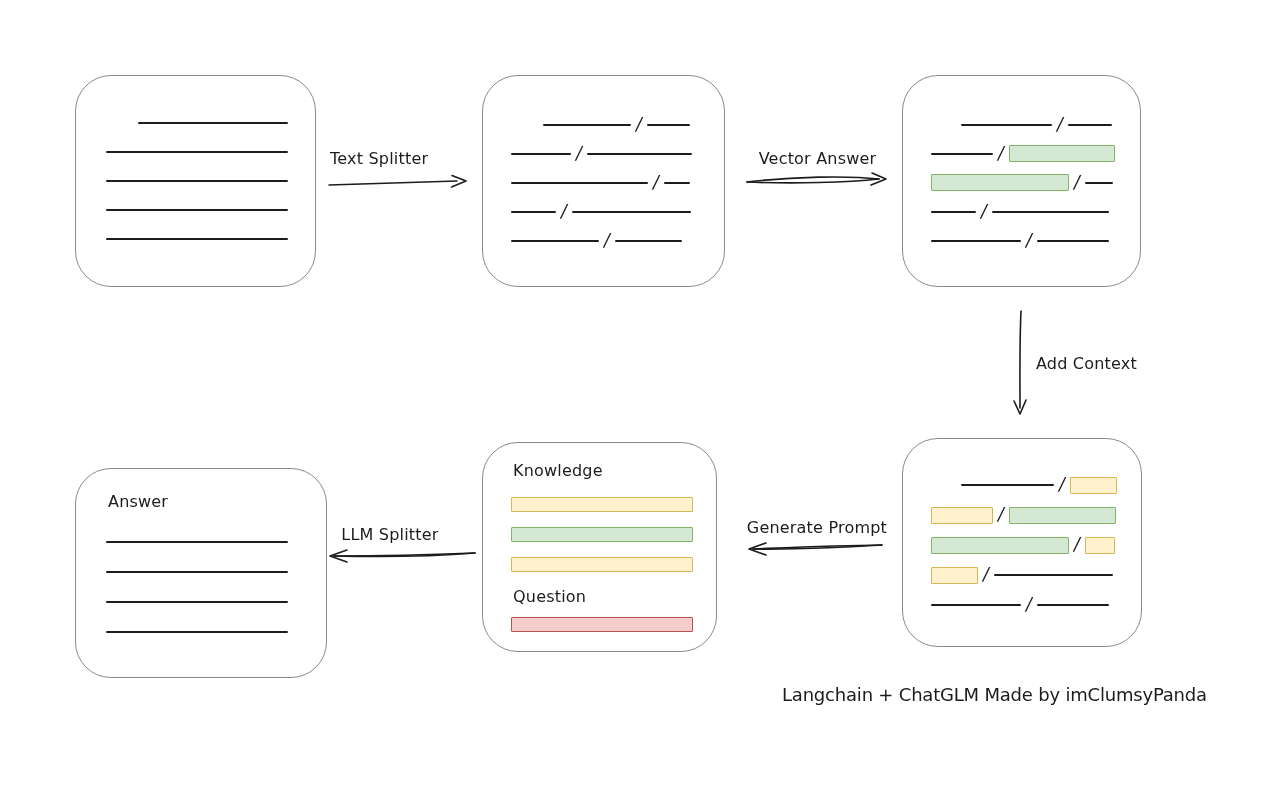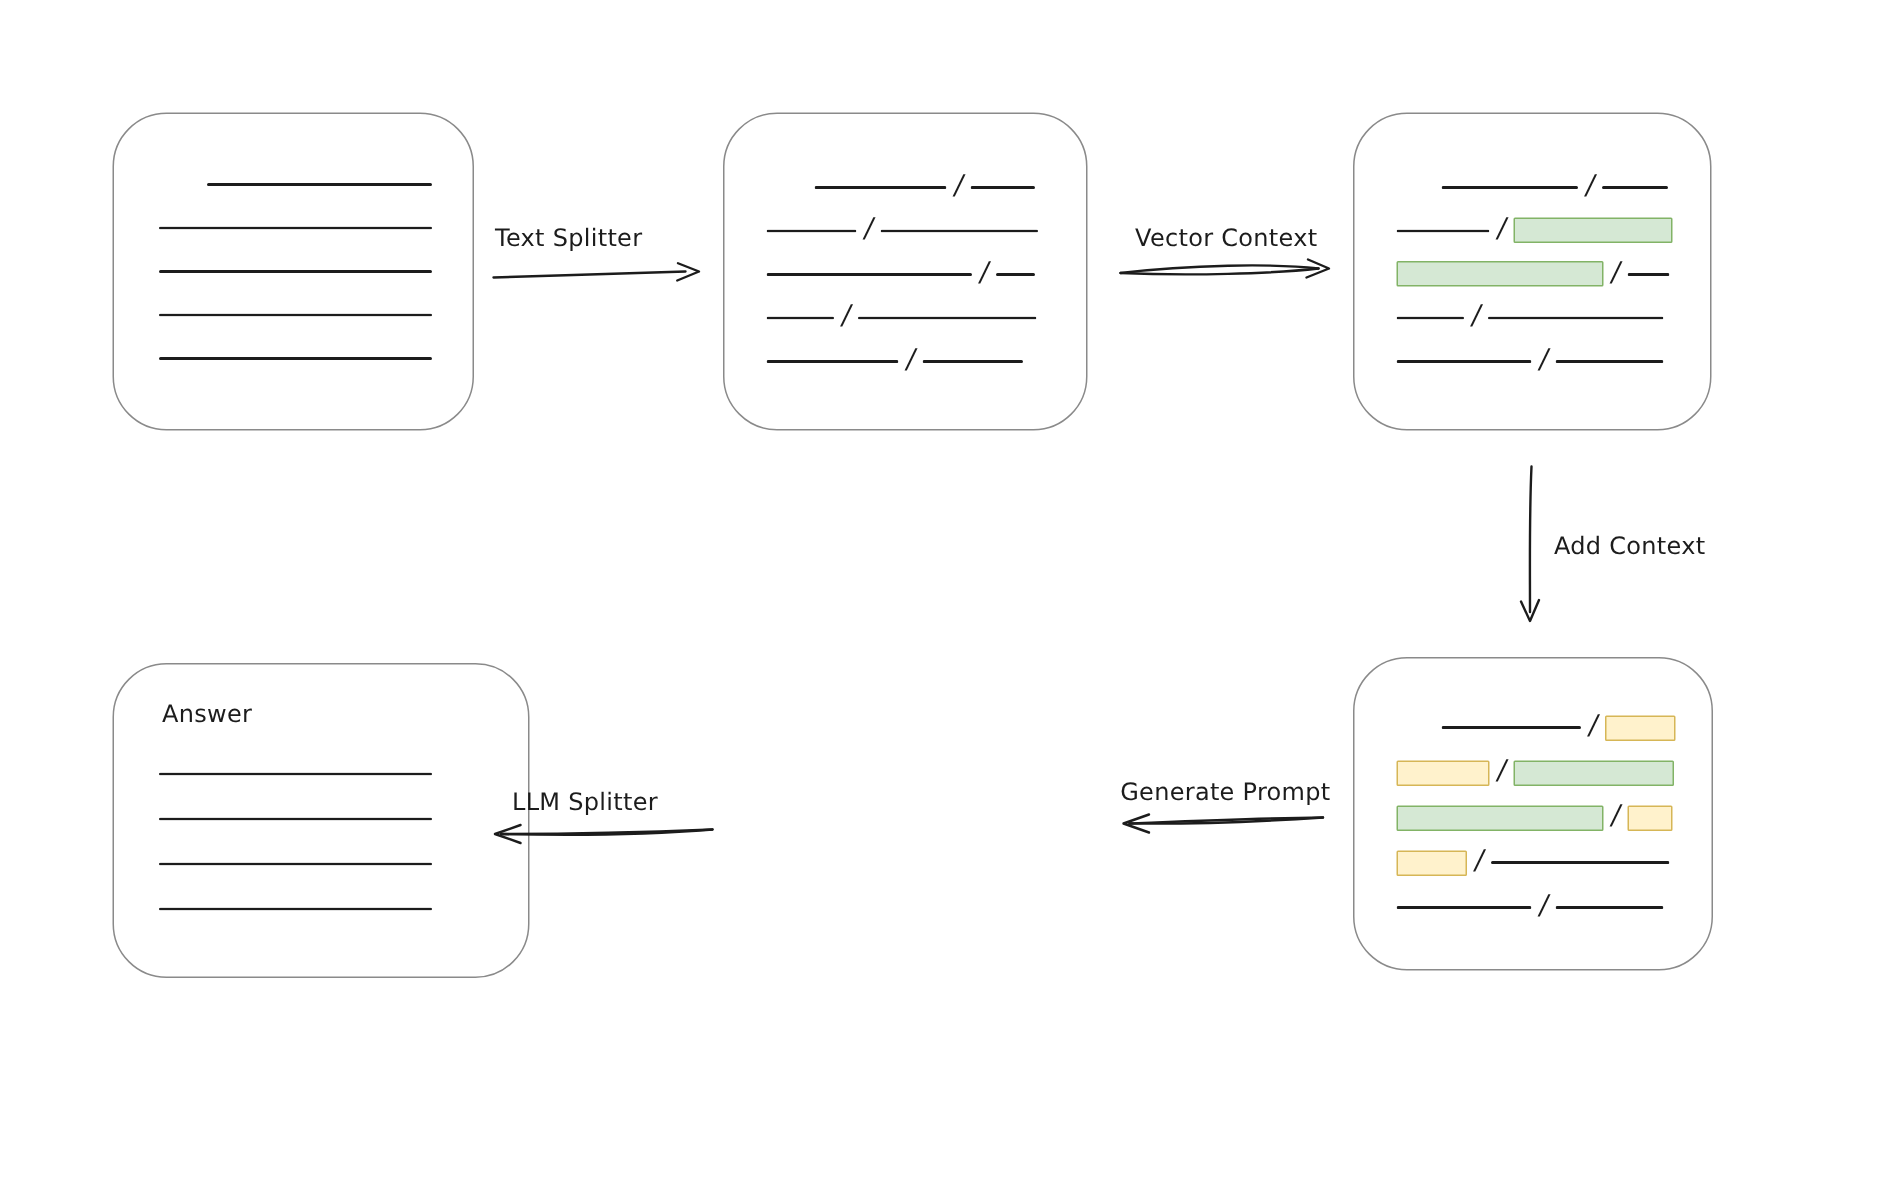--- a/index.html
+++ b/index.html
@@ -9,21 +9,21 @@
   }
   .node{
     position:absolute;border:1px solid var(--node-border,#8a8a8a);
     border-radius:36px;background:#fff;box-sizing:border-box;
   }
   #node-document{left:75px;top:75px;width:241px;height:212px;padding:32px 0 0 30px;}
   #node-chunks{left:482px;top:75px;width:243px;height:212px;padding:34px 0 0 28px;}
   #node-matched{left:902px;top:75px;width:239px;height:212px;padding:34px 0 0 28px;}
   #node-context{left:902px;top:438px;width:240px;height:209px;padding:31px 0 0 28px;}
   #node-prompt{left:482px;top:442px;width:235px;height:210px;padding:16px 0 0 28px;}
-  #node-answer{left:75px;top:442px;width:278px;height:210px;padding:22px 0 0 30px;}
+  #node-answer{left:75px;top:468px;width:252px;height:210px;padding:22px 0 0 30px;}
 
   .seg-row{display:flex;align-items:center;height:29px;}
   #node-context .seg-row,.prompt-rows .seg-row,#node-answer .seg-row{height:30px;}
   .seg{flex:none;}
   .seg-gap{height:0;}
   .seg-line{height:0;border-top:2px solid var(--ink,#1c1c1c);border-radius:2px;}
   .seg-slash{
     font-size:18px;line-height:1;margin:0 5px;transform:skewX(-10deg) translateY(-1px);
     color:var(--ink,#1c1c1c);
   }
@@ -167,41 +167,61 @@
           <div class="seg seg-line" style="width: 119px;"></div>
         </div>
         <div class="seg-row">
           <div class="seg seg-line" style="width: 90px;"></div>
           <span class="seg seg-slash">/</span>
           <div class="seg seg-line" style="width: 72px;"></div>
         </div>
       </div>
   </div>
 
+  <div class="node" id="node-prompt">
+    <div class="node-label label-knowledge">Knowledge</div>
+    <div class="rows prompt-rows">
+        <div class="seg-row">
+          <div class="seg seg-yellow" style="width: 182px;"></div>
+        </div>
+        <div class="seg-row">
+          <div class="seg seg-green" style="width: 182px;"></div>
+        </div>
+        <div class="seg-row">
+          <div class="seg seg-yellow" style="width: 182px;"></div>
+        </div>
+      </div>
+    <div class="node-label label-question">Question</div>
+    <div class="rows prompt-rows">
+        <div class="seg-row">
+          <div class="seg seg-red" style="width: 182px;"></div>
+        </div>
+      </div>
+  </div>
 
   <div class="node" id="node-answer">
     <div class="node-label">Answer</div>
     <div class="rows">
         <div class="seg-row">
           <div class="seg seg-line" style="width: 182px;"></div>
         </div>
         <div class="seg-row">
           <div class="seg seg-line" style="width: 182px;"></div>
         </div>
         <div class="seg-row">
           <div class="seg seg-line" style="width: 182px;"></div>
         </div>
         <div class="seg-row">
           <div class="seg seg-line" style="width: 182px;"></div>
         </div>
       </div>
   </div>
 
   <div class="flow-label" id="label-text-splitter">Text Splitter</div>
-  <div class="flow-label" id="label-vector-search">Vector Context</div>
+  <div class="flow-label" id="label-vector-search">Vector Answer</div>
   <div class="flow-label" id="label-add-context">Add Context</div>
   <div class="flow-label" id="label-generate-prompt">Generate Prompt</div>
   <div class="flow-label" id="label-llm-response">LLM Splitter</div>
 
   <svg class="arrow" id="arrow-text-splitter" width="146" height="24">
     <path d="M3 14 C 45 12.5, 95 11.5, 131 10"></path>
     <path d="M126 4.5 L140 10 L125.5 16"></path>
   </svg>
 
   <svg class="arrow" id="arrow-vector-search" width="150" height="26">
@@ -220,14 +240,15 @@
     <path d="M146 9 C 100 9.5, 55 11.5, 17 13"></path>
     <path d="M30 7 L13 13 L30 19"></path>
   </svg>
 
   <svg class="arrow" id="arrow-llm-response" width="162" height="24">
     <path d="M159 10 C 110 12, 60 13, 18 13"></path>
     <path d="M159 10 C 110 14, 60 14, 18 13"></path>
     <path d="M31 7 L14 13 L31 19"></path>
   </svg>
 
+  <div class="caption">Langchain + ChatGLM Made by imClumsyPanda</div>
 
 </div>
 
 </body></html>

